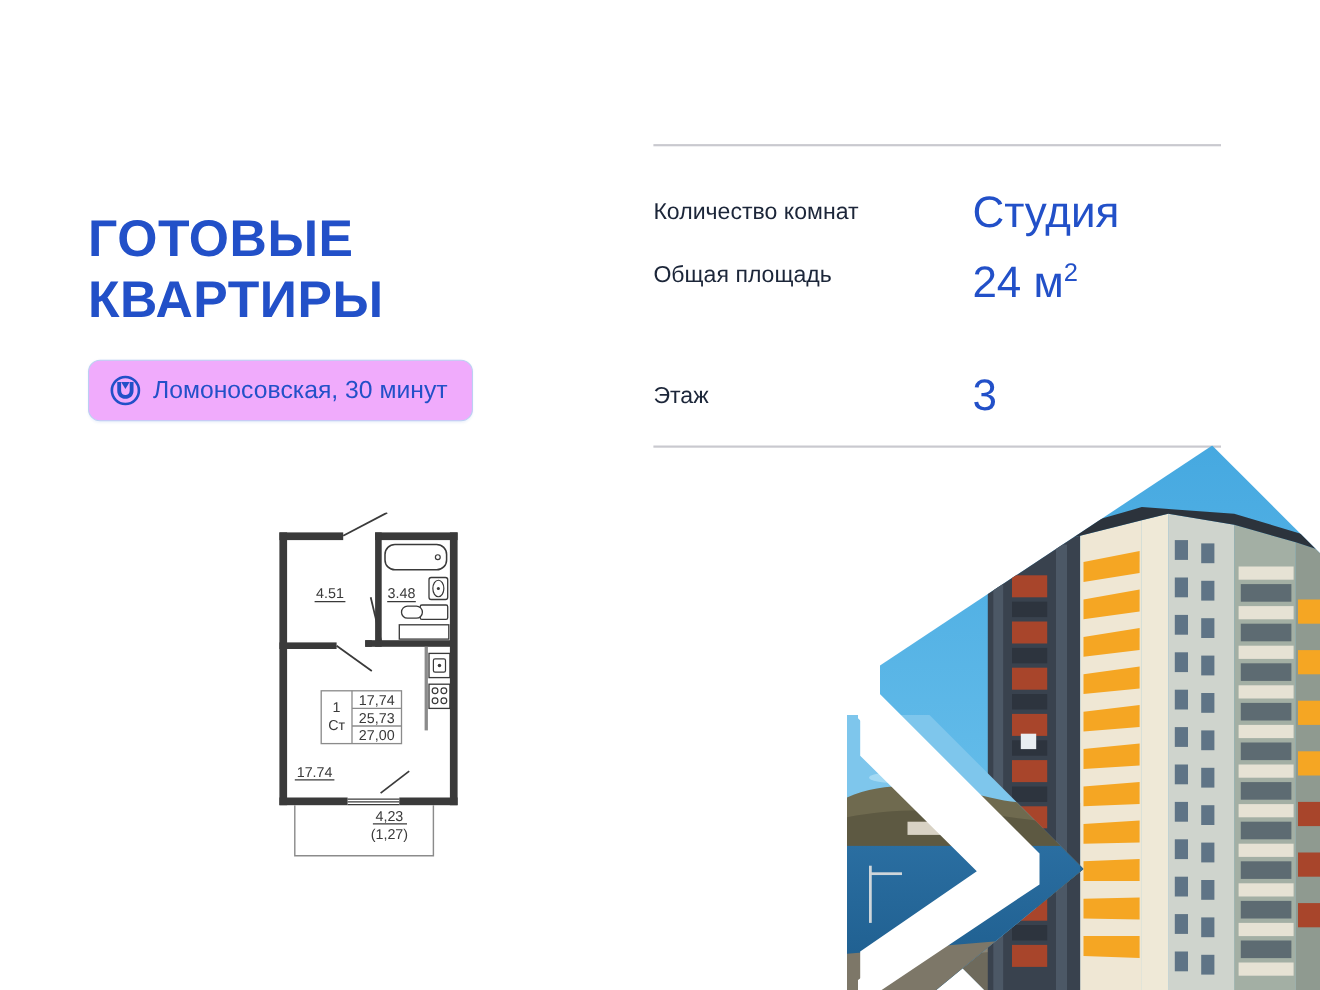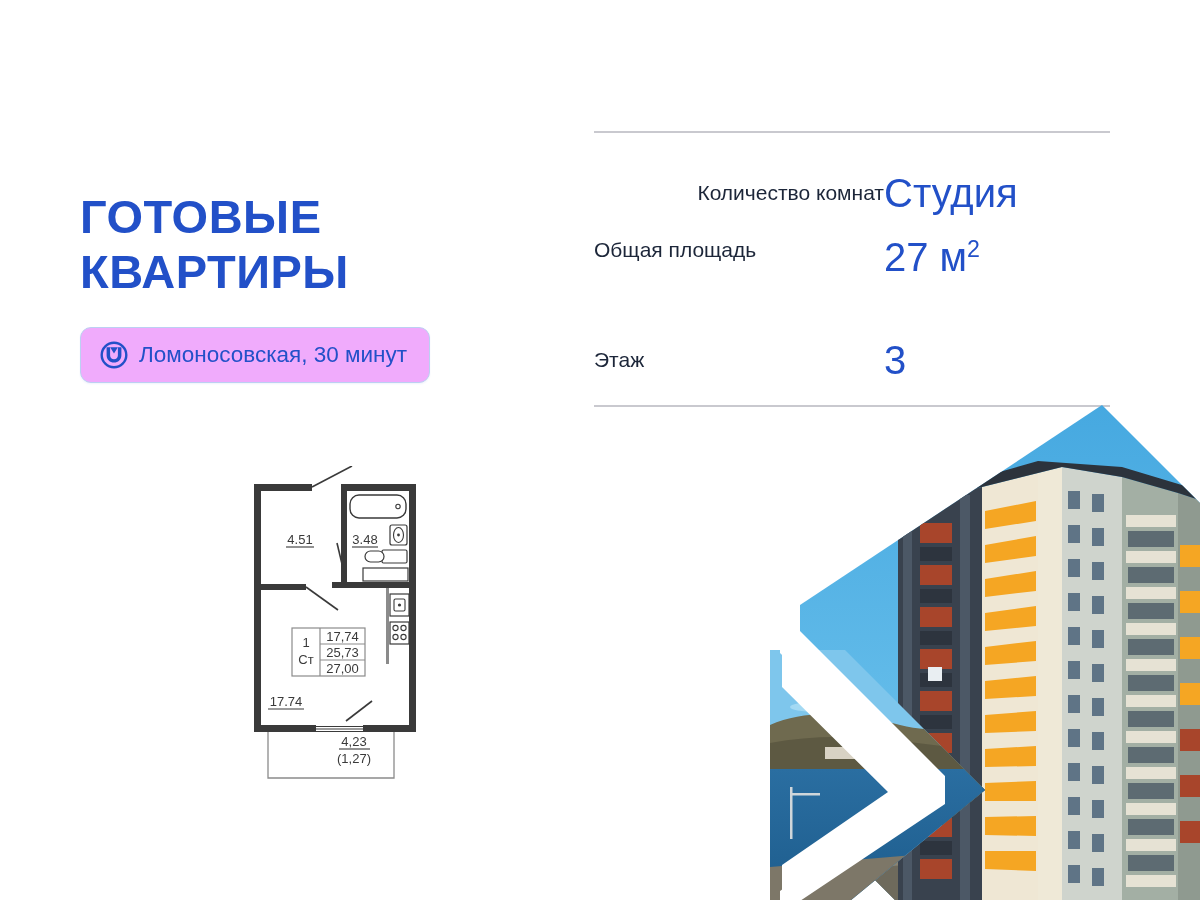--- a/index.html
+++ b/index.html
@@ -61,21 +61,21 @@
   }
   .spec-row .sp-value{
     color:#2250c8;
     font-size:40px;
     font-weight:normal;
     line-height:1;
     white-space:nowrap;
   }
   .spec-row .sp-value sup{font-size:0.58em;vertical-align:super;line-height:0;}
   .spec-rows{padding-top:16px;padding-bottom:14px;}
-  .spec-row.r1{min-height:88px;align-items:center;text-align:right;}
+  .spec-row.r1{min-height:88px;align-items:center;}
   .spec-row.r2{min-height:92px;align-items:flex-start;}
   .spec-row.r3{min-height:62px;}
 
   
   .photo-wrap{
     position:absolute;left:770px;top:395px;width:432px;height:510px;
   }
   .photo-wrap svg{display:block;}
 </style>
 </head>
@@ -199,21 +199,21 @@
     <div class="rule"></div>
 
     <div class="spec-rows">
       <div class="spec-row r1">
         <div class="sp-label">Количество комнат</div>
         <div class="sp-value"><span>Студия</span></div>
       </div>
 
       <div class="spec-row r2">
         <div class="sp-label">Общая площадь</div>
-        <div class="sp-value"><span>27 м</span><sup>2</sup></div>
+        <div class="sp-value"><span>24 м</span><sup>2</sup></div>
       </div>
 
       <div class="spec-row r3">
         <div class="sp-label">Этаж</div>
         <div class="sp-value"><span>3</span></div>
       </div>
     </div>
 
     <div class="rule bottom"></div>
   </div>

